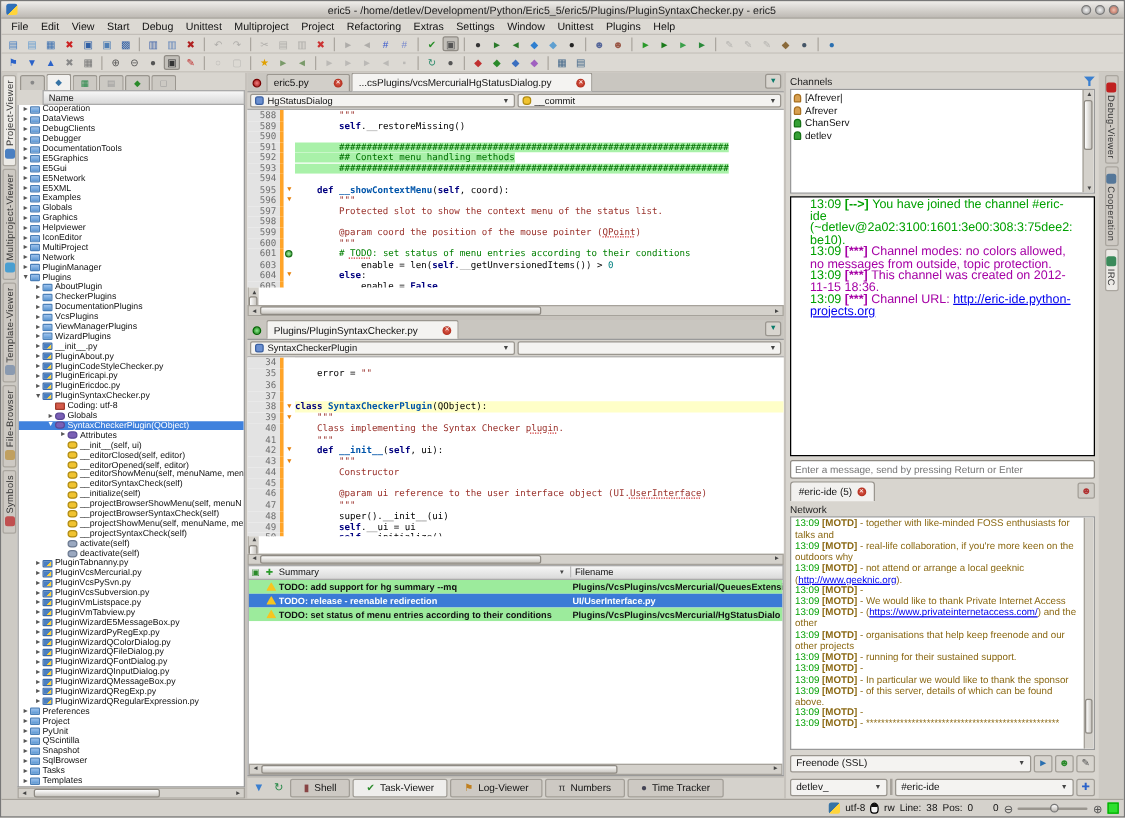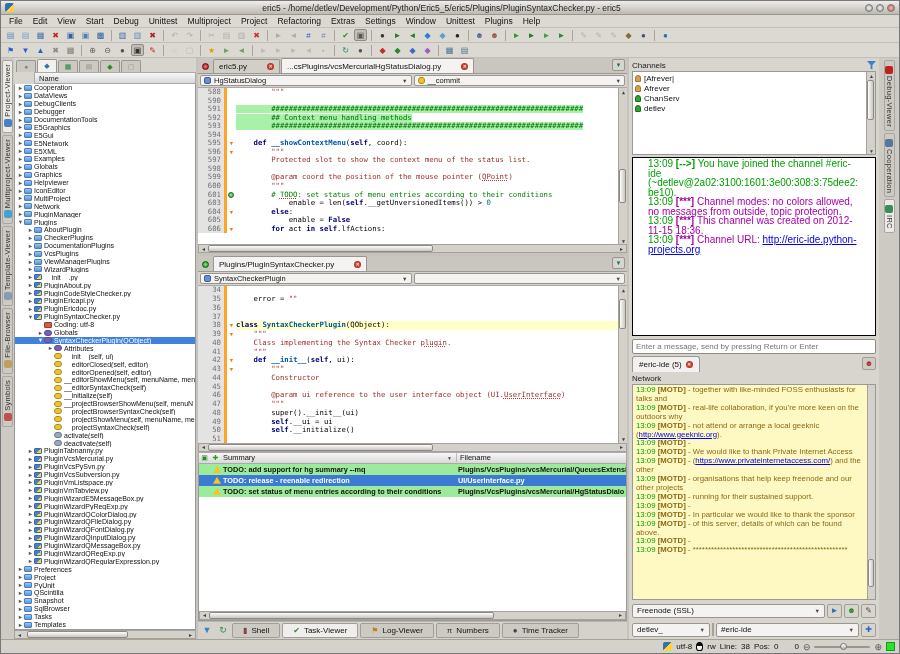--- a/index.html
+++ b/index.html
@@ -68,21 +68,21 @@
   .closeico{width:7px;height:7px;border-radius:50%;background:radial-gradient(#e06050,#a01808);color:#fff;font-size:5px;line-height:7px;text-align:center;flex:0 0 auto;}
   .tabspacer{flex:1;}
   .corner-btn{width:13px;height:12px;background:#d8d5cf;border:1px solid #9a968f;border-radius:2px;margin:0 2px 2px 0;color:#0a7a6a;font-size:6px;display:flex;align-items:center;justify-content:center;}
   .comborow{height:14px;display:flex;background:#d5d2cc;border-bottom:1px solid #aaa;gap:2px;padding:1px 2px;flex:0 0 auto;}
   .combo{flex:1;background:#f4f3f1;border:1px solid #9a968f;border-radius:2px;font-size:7.5px;display:flex;align-items:center;padding:0 3px;gap:3px;overflow:hidden;white-space:nowrap;}
   .combo .dd{margin-left:auto;font-size:5.5px;color:#444;}
   .cicon{width:7px;height:7px;border-radius:2px;flex:0 0 auto;}
   .ci-class{background:#6a8fd0;border:1px solid #3a5fa0;}
   .ci-method{background:#f0c330;border:1px solid #b08a10;border-radius:3px;}
 
-  .editor{flex:1;background:#fff;overflow:hidden;font-family:"DejaVu Sans Mono",monospace;display:flex;flex-direction:row;}
+  .editor{flex:1;background:#fff;overflow:hidden;font-family:"DejaVu Sans Mono",monospace;display:flex;flex-direction:column;}
   .edlines{flex:1;overflow:hidden;}
   .codeline{display:flex;height:8.55px;align-items:stretch;font-size:7.3px;line-height:8.55px;}
   .editor.b .codeline{height:8.75px;line-height:8.75px;}
   .ln{width:26px;background:#e3e3e3;color:#707070;text-align:right;padding-right:3px;flex:0 0 auto;}
   .chg{width:3px;background:#ffa428;flex:0 0 auto;}
   .fold{width:9px;flex:0 0 auto;text-align:center;color:#e8820a;font-size:5.5px;background:#fff;position:relative;}
   .taskmark{position:absolute;left:1px;top:1px;width:6px;height:6px;border-radius:50%;background:radial-gradient(#aef0ae,#2a9a2a);border:1px solid #187018;}
   .ctext{flex:1;white-space:pre;overflow:hidden;}
   .ctext.cur{background:#ffffc8;}
   .sg-t{color:#000;}
@@ -132,21 +132,21 @@
   .chat-box{flex:1;background:#fff;border:1px solid #000000;margin-top:2px;padding:1px 15px;font-size:10px;overflow:hidden;line-height:9.5px;}
   .msg{word-wrap:break-word;}
   .t-green{color:#00a000;}
   .t-purple{color:#a500a5;}
   .tagb{font-weight:bold;}
   a.lnk{color:#0000ee;text-decoration:underline;cursor:pointer;}
   .msg-input{height:15px;margin-top:3px;border:1px solid #8e8a83;border-radius:2px;background:#fff;font-size:8px;padding:0 3px;color:#222;flex:0 0 auto;font-family:"Liberation Sans",sans-serif;}
   .channel-tabbar{height:18px;display:flex;align-items:flex-end;gap:2px;flex:0 0 auto;}
   .channel-tab{height:16px;background:#f2f1ef;border:1px solid #9a968f;border-bottom:none;border-radius:3px 3px 0 0;font-size:8px;padding:0 6px;display:flex;align-items:center;gap:4px;}
   .emote-btn{margin-left:auto;width:14px;height:13px;border:1px solid #a29e97;border-radius:2px;background:#d0cdc7;display:flex;align-items:center;justify-content:center;font-size:8px;color:#b03030;margin-bottom:2px;}
-  .network-box{height:216px;background:#fef9c3;border:1px solid #999;padding:1px 3px;font-size:7.8px;overflow:hidden;line-height:8.9px;flex:0 0 auto;position:relative;}
+  .network-box{height:187px;background:#ffffff;border:1px solid #999;padding:1px 3px;font-size:7.8px;overflow:hidden;line-height:8.9px;flex:0 0 auto;position:relative;}
   .t-brown{color:#8b6914;}
   .net-scroll{position:absolute;right:0;top:0;bottom:0;width:8px;background:#d4d1cb;border-left:1px solid #a6a29b;}
   .net-thumb{position:absolute;right:1px;bottom:12px;width:6px;height:28px;background:linear-gradient(90deg,#fdfdfd,#c9c6c0);border:1px solid #8e8a83;border-radius:2px;}
   .server-row,.join-row{height:17px;display:flex;align-items:center;gap:2px;margin-top:2px;flex:0 0 auto;justify-content:flex-end;}
   .sbtn{width:15px;height:14px;border:1px solid #a29e97;border-radius:2px;background:#d8d5cf;display:flex;align-items:center;justify-content:center;font-size:8px;}
   .combo2{background:#f4f3f1;border:1px solid #9a968f;border-radius:2px;font-size:8px;display:flex;align-items:center;padding:0 4px;height:14px;overflow:hidden;white-space:nowrap;}
   .combo2 .dd{margin-left:auto;font-size:5.5px;color:#444;padding-left:4px;}
 
   
   .statusbar{height:14px;background:#d5d2cc;border-top:1px solid #a6a29b;display:flex;align-items:center;justify-content:flex-end;gap:4px;padding-right:4px;font-size:8px;flex:0 0 auto;}
@@ -706,20 +706,26 @@
       </div>
       <div class="editor">
         <div class="edlines">
             <div class="codeline">
               <span class="ln">588</span>
               <span class="chg"></span>
               <span class="fold"></span>
               <span class="ctext"><span class="sg-s">        """</span></span>
             </div>
             <div class="codeline">
+              <span class="ln">589</span>
+              <span class="chg"></span>
+              <span class="fold"></span>
+              <span class="ctext"><span class="sg-t">        </span><span class="sg-k">self</span><span class="sg-t">.__restoreMissing()</span></span>
+            </div>
+            <div class="codeline">
               <span class="ln">590</span>
               <span class="chg"></span>
               <span class="fold"></span>
               <span class="ctext"></span>
             </div>
             <div class="codeline">
               <span class="ln">591</span>
               <span class="chg"></span>
               <span class="fold"></span>
               <span class="ctext"><span class="sg-cb">        #######################################################################</span></span>

